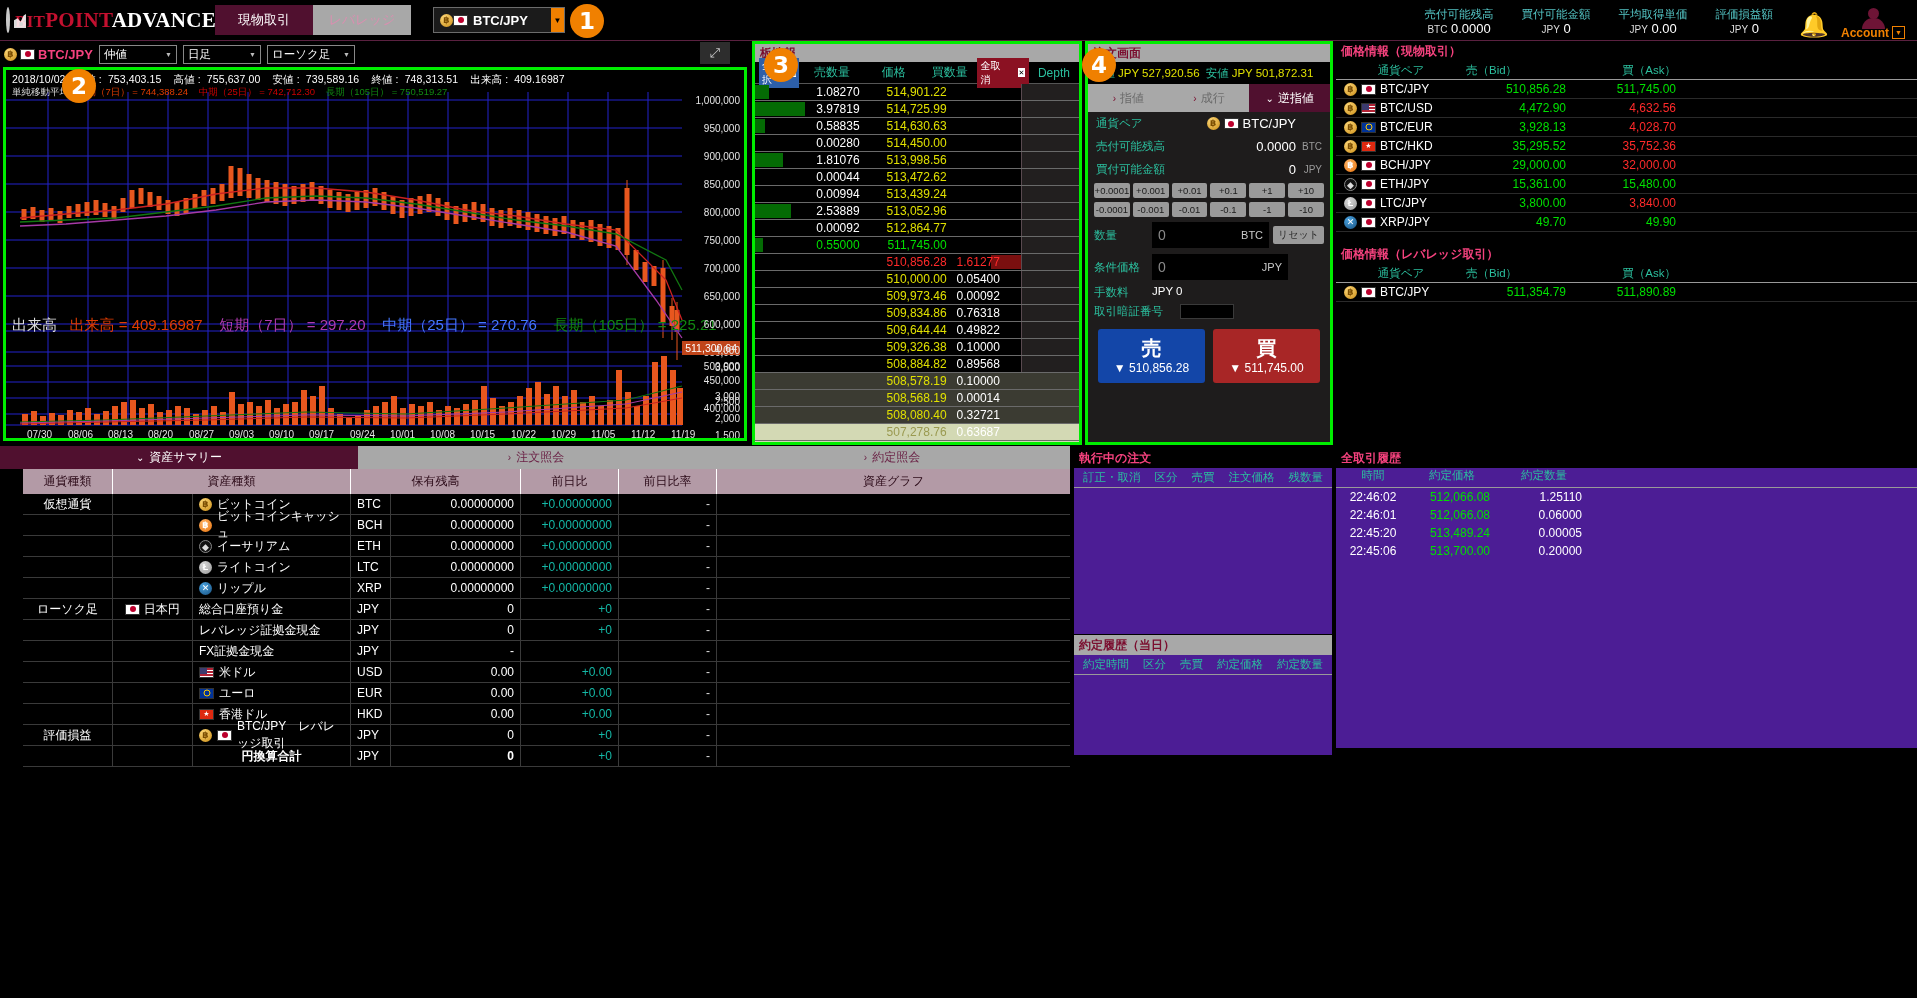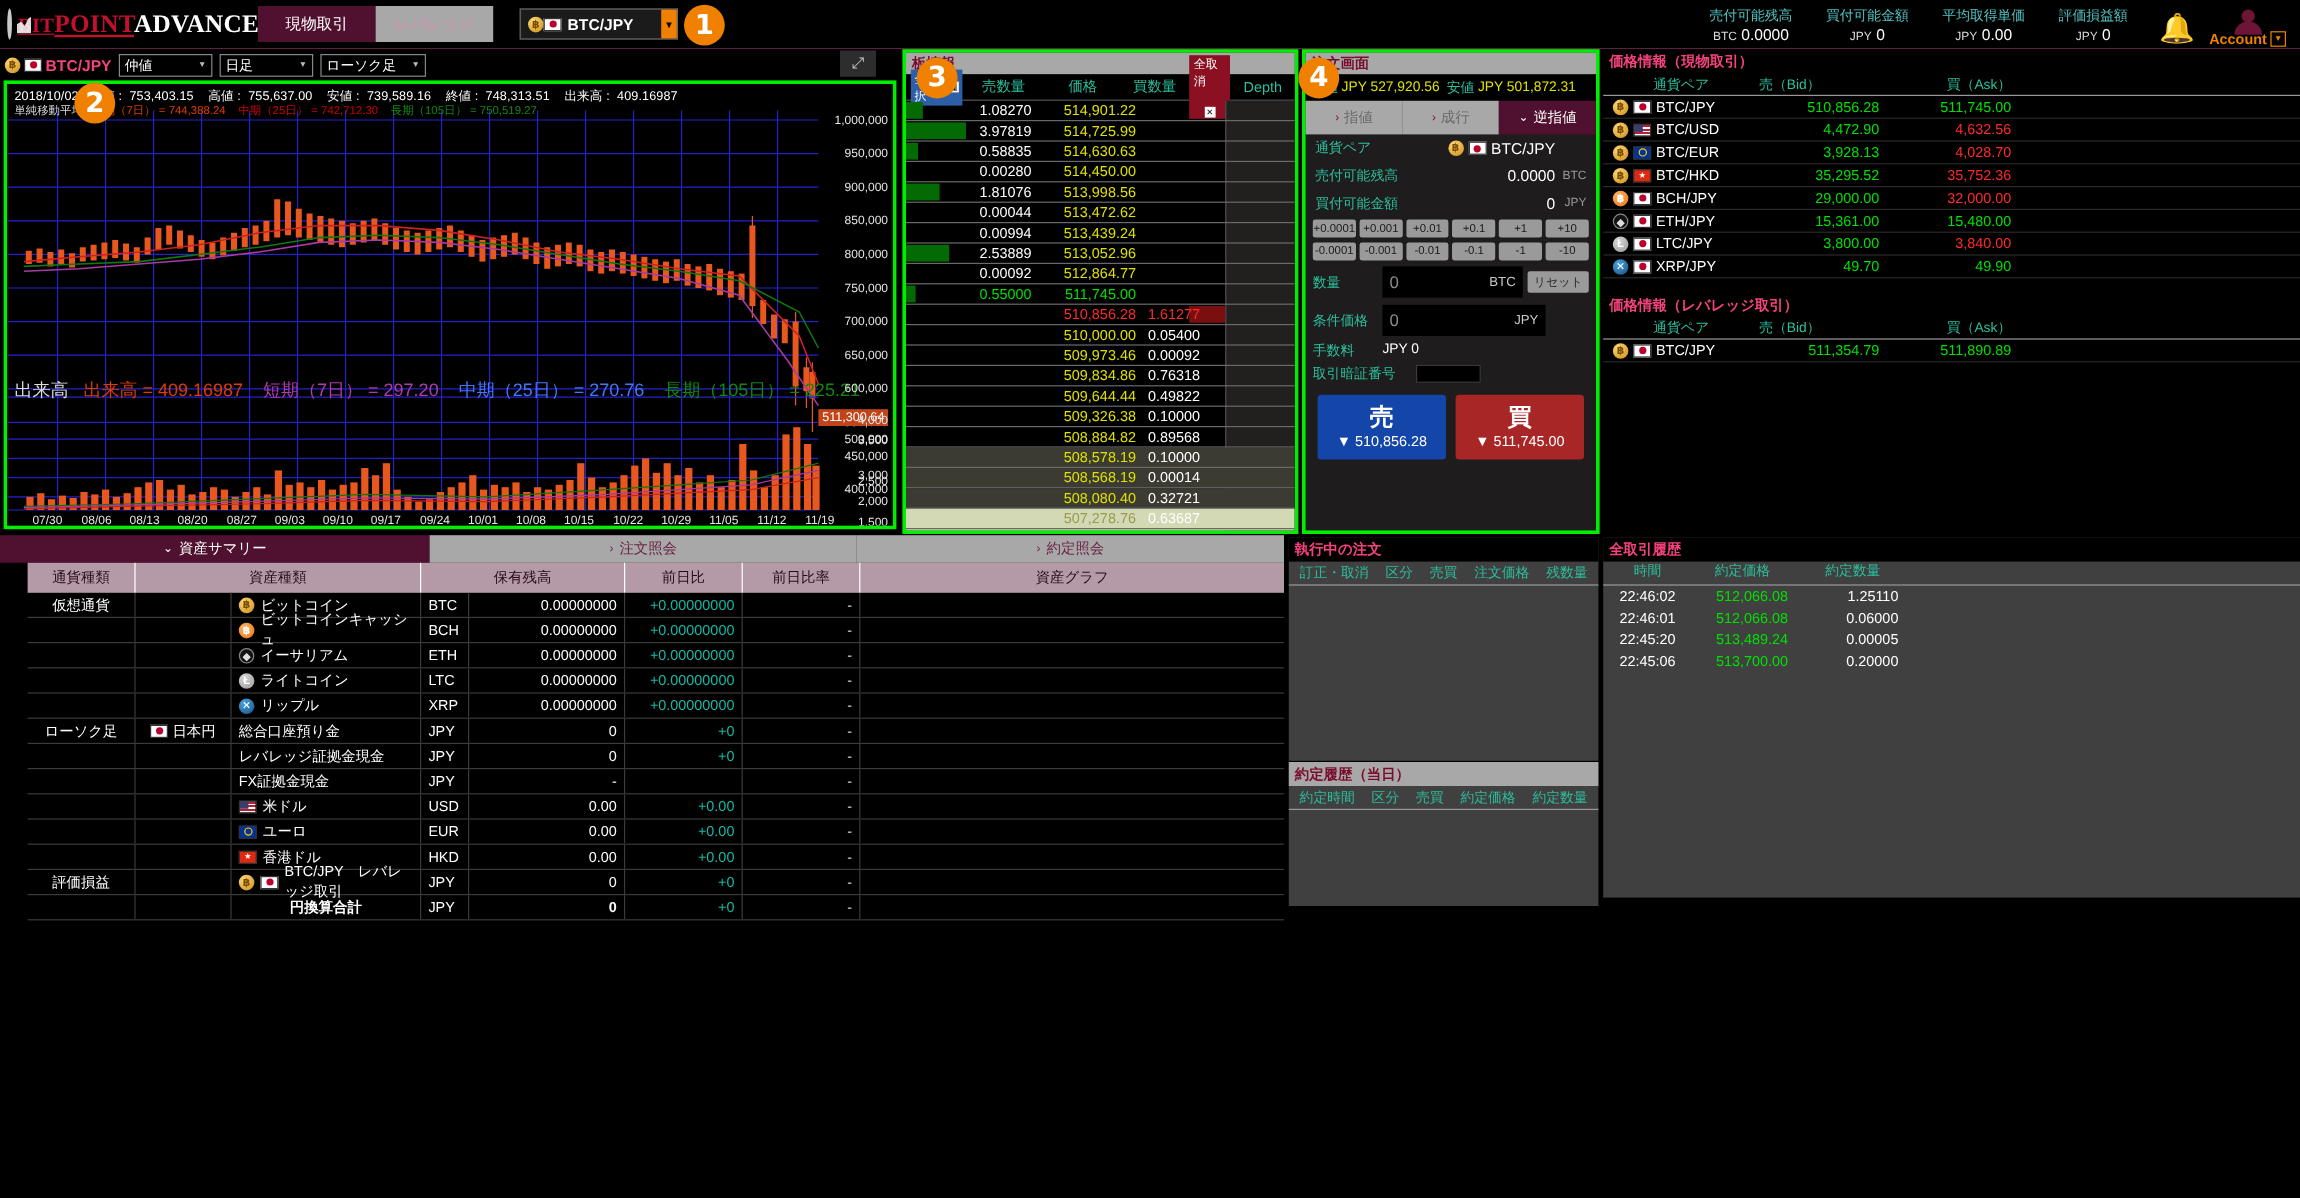--- a/index.html
+++ b/index.html
@@ -10,21 +10,21 @@
     font-size:12px; overflow:hidden;
   }
   .app{position:relative;width:1917px;height:998px;background:#000;}
 
   
   .header{height:41px;background:#000;display:flex;align-items:center;position:relative;border-bottom:1px solid #5a2140;}
   .logo{display:flex;align-items:center;padding-left:6px;width:215px;}
   .logo-mark{width:26px;height:26px;border-radius:50%;background:linear-gradient(135deg,#7d1030 0%,#3a0a18 100%);border:2px solid #c9c9c9;position:relative;margin-right:5px;}
   .logo-mark:after{content:"";position:absolute;left:6px;top:5px;width:12px;height:14px;background:#fff;clip-path:polygon(0 100%,0 45%,30% 30%,55% 55%,80% 10%,100% 0,100% 100%);opacity:.85;}
   .logo-text{font-family:"Liberation Serif","DejaVu Serif",serif;font-size:21px;letter-spacing:.3px;white-space:nowrap;}
-  .logo-text .b{color:#c3102f;font-weight:bold;text-decoration:underline;}
+  .logo-text .b{color:#c3102f;font-weight:bold;}
   .logo-text .w{color:#fff;font-weight:bold;}
   .logo-text .sm{font-size:17px;}
   .mode-tabs{display:flex;height:30px;}
   .mode-tab{width:98px;display:flex;align-items:center;justify-content:center;font-size:13px;}
   .mode-tab.active{background:#50102f;color:#fff;}
   .mode-tab.inactive{background:#a8a8a8;color:#d98fb0;}
   .pair-select{margin-left:22px;width:132px;height:26px;background:#1b1b1b;border:1px solid #6b6b6b;display:flex;align-items:center;padding:0 2px 0 6px;position:relative;}
   .pair-select .cap{position:absolute;right:0;top:0;bottom:0;width:13px;background:#f08000;display:flex;align-items:center;justify-content:center;font-size:8px;color:#000;}
   .coin{width:13px;height:13px;border-radius:50%;background:radial-gradient(circle at 35% 30%,#ffd97a,#c98b13);display:inline-block;font-size:9px;color:#7a4c00;text-align:center;line-height:13px;font-weight:bold;flex:0 0 auto;}
   .coin.bch{background:radial-gradient(circle at 35% 30%,#ffb366,#e8740d);color:#fff;}
@@ -81,21 +81,21 @@
   .axis-labels{position:absolute;right:2px;top:0;width:62px;height:100%;}
   .axl{position:absolute;right:2px;font-size:10px;color:#e6e6e6;text-align:right;}
   .price-tag{position:absolute;background:#c0451a;color:#fff;font-size:10.5px;padding:1px 3px;right:2px;}
   .xlab{position:absolute;bottom:2px;font-size:10px;color:#e6e6e6;}
 
   
   .board{position:absolute;left:752px;top:41px;width:330px;height:404px;border:3px solid #00ee00;background:#000;}
   .panel-title{height:18px;background:#a8a8a8;color:#7a0d2e;font-size:12px;font-weight:bold;display:flex;align-items:center;padding-left:5px;}
   .board-head{height:22px;display:flex;align-items:center;background:#000;font-size:12px;border-bottom:1px solid #555;}
   .btn-allcancel{background:#2d5fa8;color:#fff;font-size:10px;padding:1px 3px;margin-left:4px;display:flex;align-items:center;gap:2px;}
-  .btn-cancelall{background:#8b1122;color:#fff;font-size:10px;padding:1px 4px;display:flex;align-items:center;gap:14px;flex-direction:column;}
+  .btn-cancelall{background:#8b1122;color:#fff;font-size:10px;padding:1px 4px;display:flex;align-items:center;gap:14px;}
   .mini-box{width:9px;height:9px;background:#fff;color:#000;font-size:7px;display:flex;align-items:center;justify-content:center;}
   .bh-sell{color:#2bbf9e;width:78px;text-align:center;}
   .bh-price{color:#2bbf9e;width:70px;text-align:center;}
   .bh-buy{color:#2bbf9e;width:64px;text-align:center;}
   .bh-depth{color:#2bbf9e;width:60px;text-align:center;}
   .board-rows{position:relative;height:358px;overflow:hidden;}
   .brow{height:17px;display:flex;align-items:center;font-size:12px;border-bottom:1px solid #6a6a6a;position:relative;}
   .bar{position:absolute;left:0;top:1px;bottom:1px;background:#046b04;}
   .bar.r{background:#7a0f0f;right:58px;left:auto;}
   .c-qty{width:112px;text-align:right;padding-right:6px;color:#fff;z-index:2;}
@@ -176,21 +176,21 @@
   .cur-col{width:40px;justify-content:flex-start !important;}
   .bal-col{width:130px;justify-content:flex-end !important;}
   .chg-col{width:98px;justify-content:flex-end !important;color:#14b8a6;}
   .rate-col{width:98px;justify-content:flex-end !important;color:#ddd;}
   .graph-col{flex:1;}
   .pie-wrap{position:absolute;left:655px;top:500px;width:415px;height:280px;display:flex;flex-direction:column;align-items:center;justify-content:center;}
   .pie{width:188px;height:188px;border-radius:50%;background:#f5a623;}
   .pie-lab{color:#f5a623;font-size:11px;margin-top:6px;}
 
   
-  .rb{position:absolute;background:#404040;}
+  .rb{position:absolute;background:#4c1d95;}
   .rb-title{height:20px;background:#000;color:#f5427e;font-size:12px;font-weight:bold;display:flex;align-items:center;padding-left:5px;}
   .rb-head{height:20px;display:flex;align-items:center;font-size:11.5px;color:#2bbf9e;border-bottom:1px solid #999;justify-content:center;gap:14px;}
   .hist-head{display:flex;height:20px;font-size:11.5px;color:#2bbf9e;border-bottom:1px solid #999;}
   .hh1{width:66px;text-align:center;} .hh2{width:92px;text-align:center;} .hh3{width:92px;text-align:center;}
   .hist-row{display:flex;height:18px;font-size:12px;align-items:center;}
   .h1{width:66px;text-align:center;color:#fff;}
   .h2{width:92px;text-align:right;padding-right:8px;color:#00e000;}
   .h3{width:92px;text-align:right;padding-right:8px;color:#fff;}
   .gray-strip{background:#a8a8a8;}
 </style>

